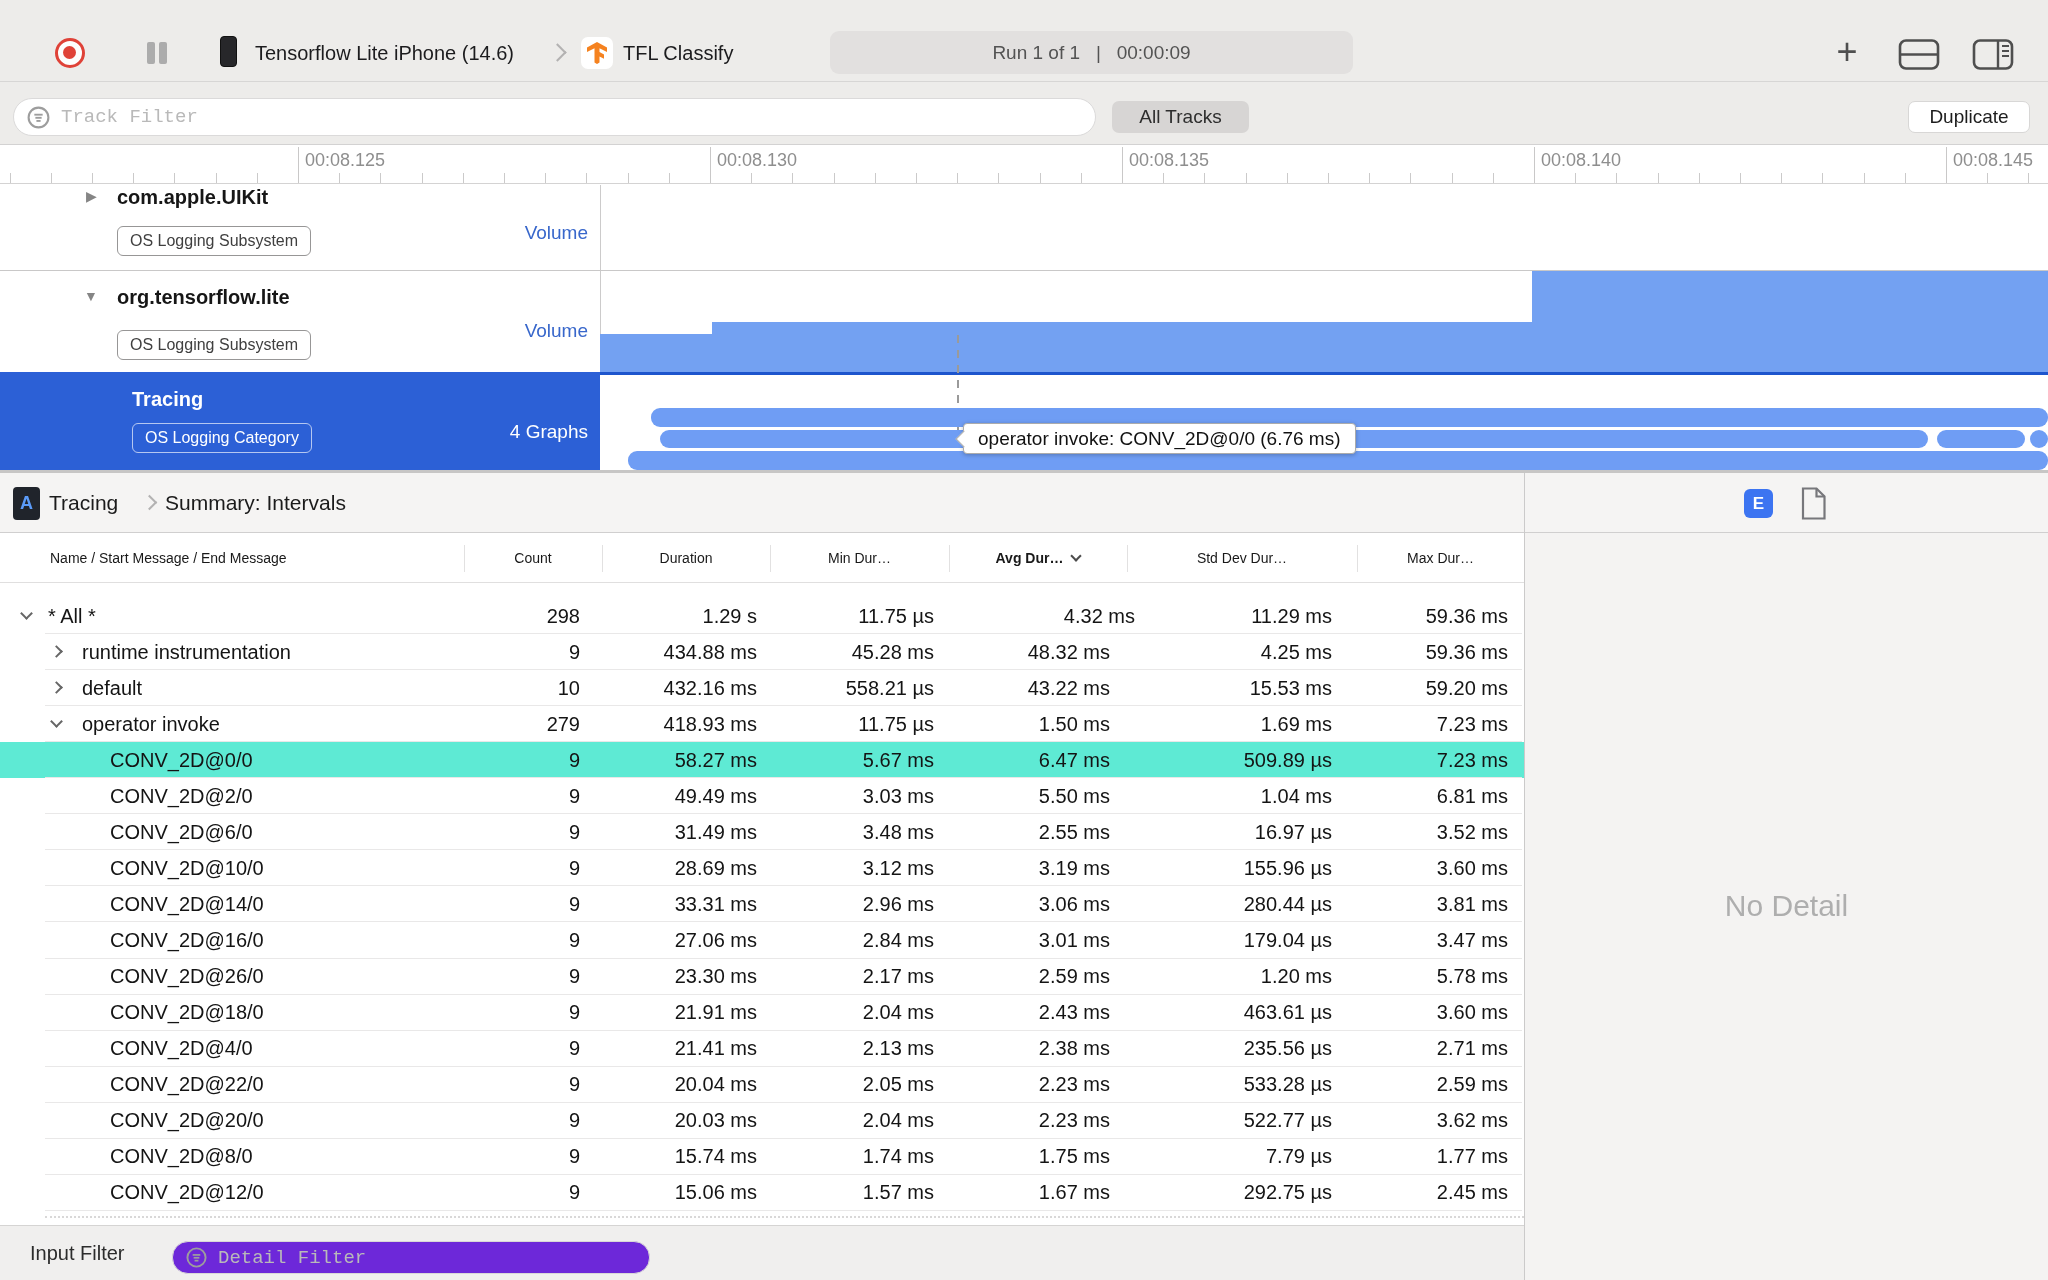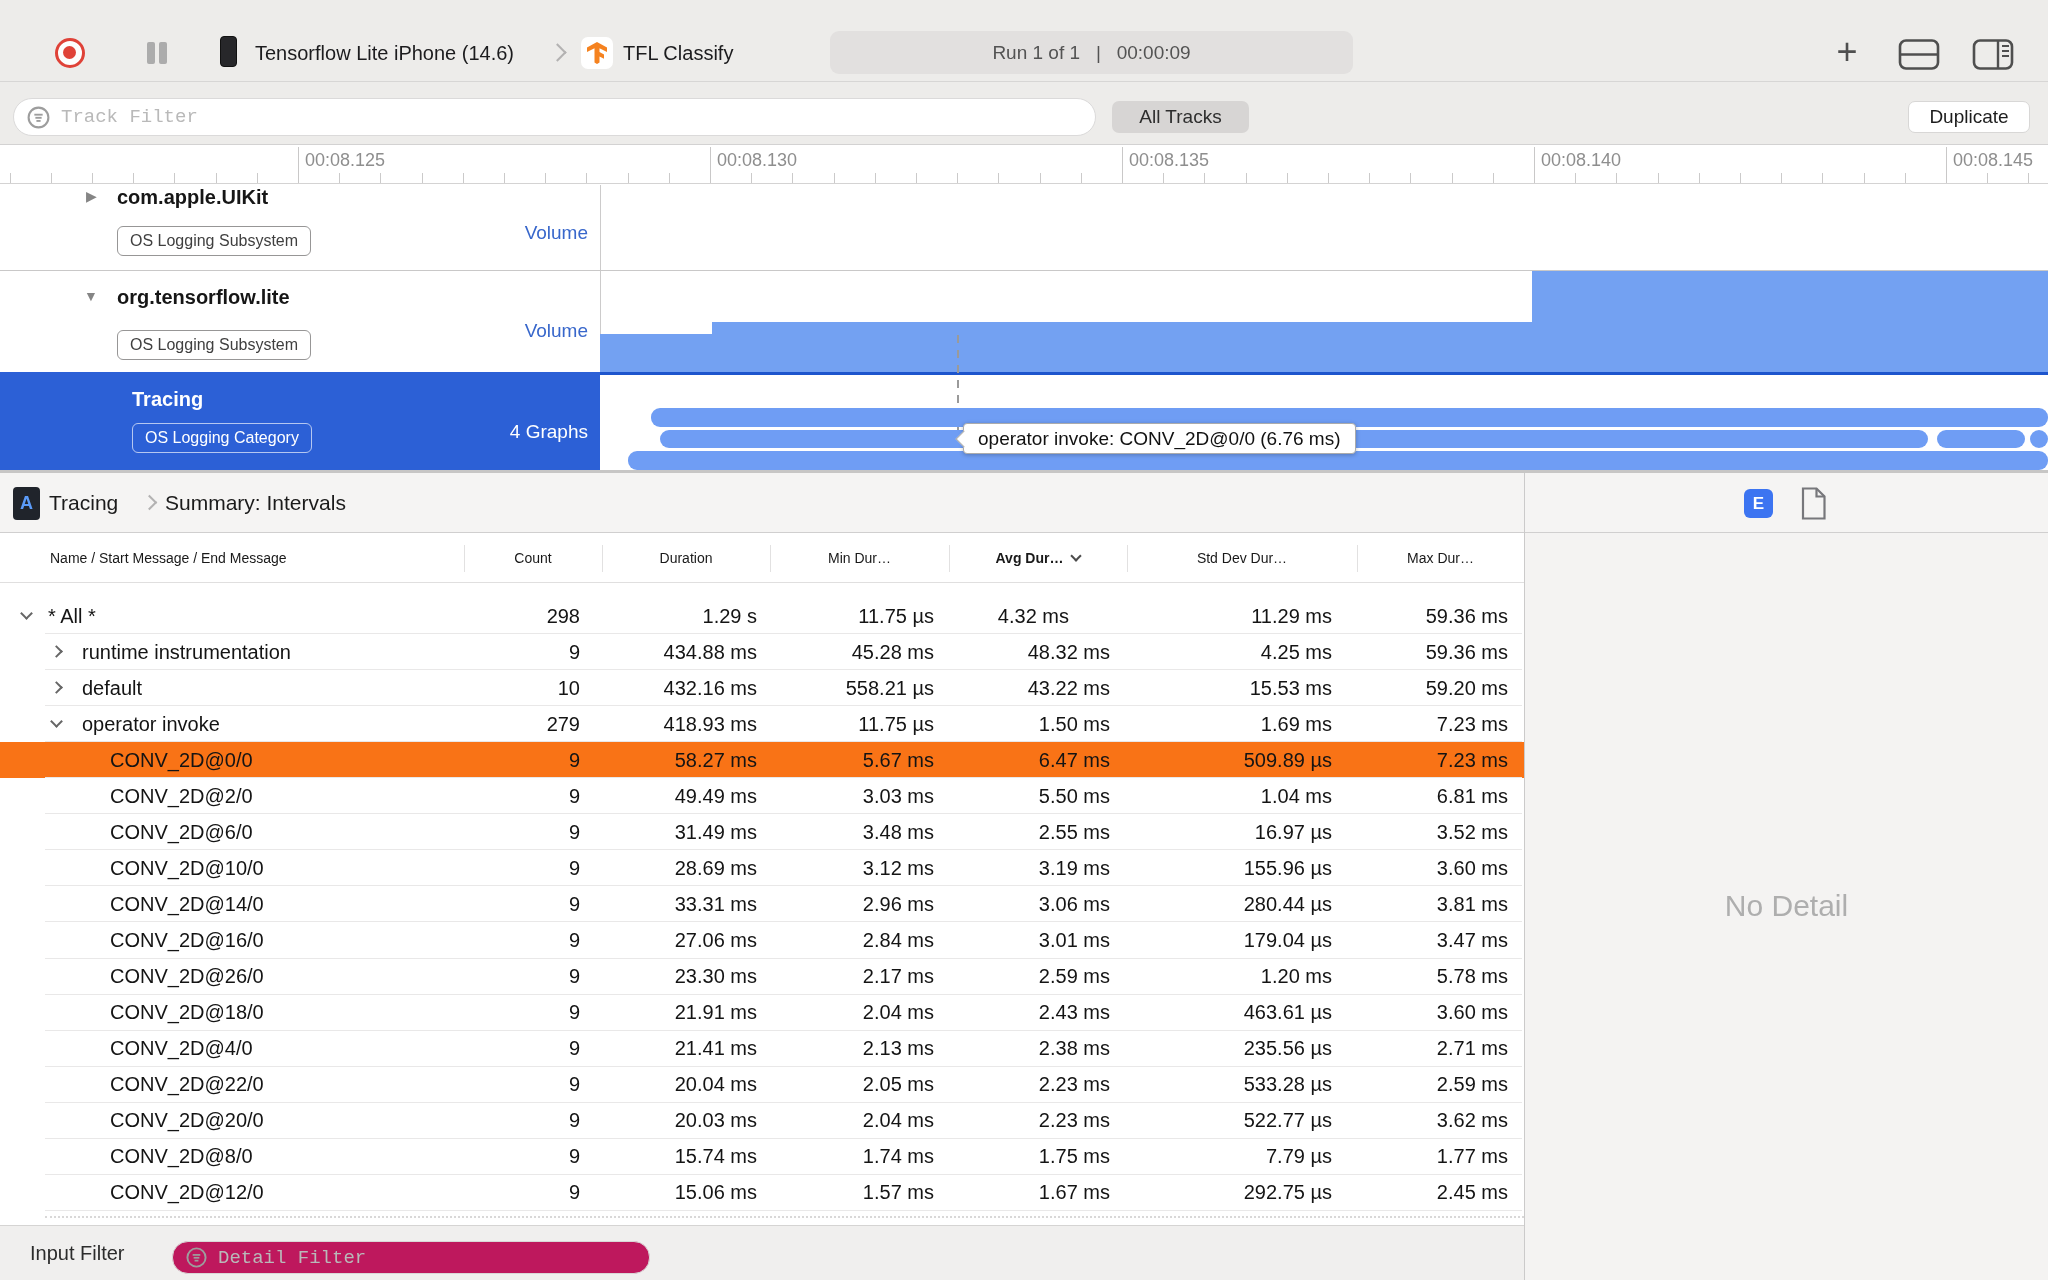--- a/index.html
+++ b/index.html
@@ -89,42 +89,42 @@
   
   #thead { left:0; top:533px; width:1524px; height:50px; background:#fff; border-bottom:1px solid #e0dfdf; }
   .hcell { position:absolute; top:0; height:50px; display:flex; align-items:center;
     justify-content:center; font-size:14px; color:#191919; }
   .hsep { position:absolute; top:12px; height:27px; width:1px; background:#e2e1e1; }
   .sort-chev { width:8px; height:8px; border-color:#4c4c4c; transform:rotate(45deg);
     margin-left:9px; margin-top:-4px; }
   #tbody { left:0; top:583px; width:1524px; height:642px; background:#fff; overflow:hidden; }
   .trow { position:absolute; left:0; width:1524px; height:36px; }
   .trow .sep { position:absolute; left:45px; right:2px; bottom:0; height:1px; background:#e9e8e8; }
-  .trow.sel { background:#f97316; }
+  .trow.sel { background:#5eead4; }
   .tcell { position:absolute; top:0; height:36px; display:flex; align-items:center;
     font-size:20px; color:#141414; }
   .num { justify-content:flex-end; }
   .rchev { position:absolute; width:9px; height:9px; border-right:2px solid #666;
     border-bottom:2px solid #666; top:13px; }
   .rchev.right { transform:rotate(-45deg); }
   .rchev.down  { transform:rotate(45deg); top:11px; }
   #dotted-line { left:45px; top:1216px; width:1479px; height:0;
     border-top:2px dotted #d9d8d8; }
 
   
   #detail-body { left:1525px; top:533px; width:523px; height:747px; background:#f4f3f2; }
   #no-detail { left:1525px; top:889px; width:523px; text-align:center;
     font-size:30px; color:#aeaeae; }
   #vdivider { left:1524px; top:473px; width:1px; height:807px; background:#cbcaca; }
 
   
   #bottom-bar { left:0; top:1225px; width:1524px; height:55px; background:#f0efee;
     border-top:1px solid #d5d4d3; }
   #input-filter-label { left:30px; top:1242px; font-size:20px; color:#2c2c2c; }
-  #detail-filter { left:172px; top:1241px; width:478px; height:33px; background:#be185d;
+  #detail-filter { left:172px; top:1241px; width:478px; height:33px; background:#6d28d9;
     border:1.5px solid #d9d8d7; border-radius:16px; display:flex; align-items:center; }
 </style>
 </head>
 <body>
 
 <div id="app">
 
   <div class="abs" id="chrome"></div>
   <div class="abs" id="chrome-split"></div>
 
@@ -304,21 +304,21 @@
     <div class="hsep" style="left:1127px"></div>
       <div class="hsep" style="left:1357px"></div>
   </div>
   <div class="abs" id="tbody">
       <div class="trow" style="top: 15px;">
         <div class="rchev down" style="left: 22px;"></div>
         <div class="tcell" style="left: 48px;">* All *</div>
         <div class="tcell num" style="left: 420px; width: 160px;">298</div>
         <div class="tcell num" style="left: 597px; width: 160px;">1.29 s</div>
         <div class="tcell num" style="left: 774px; width: 160px;">11.75 µs</div>
-        <div class="tcell num" style="left: 909px; width: 160px;">4.32 ms</div>
+        <div class="tcell num" style="left: 975px; width: 160px;">4.32 ms</div>
         <div class="tcell num" style="left: 1172px; width: 160px;">11.29 ms</div>
         <div class="tcell num" style="left: 1348px; width: 160px;">59.36 ms</div>
         <div class="sep"></div>
       </div>
       <div class="trow" style="top: 51.06px;">
         <div class="rchev right" style="left: 52px;"></div>
         <div class="tcell" style="left: 82px;">runtime instrumentation</div>
         <div class="tcell num" style="left: 420px; width: 160px;">9</div>
         <div class="tcell num" style="left: 597px; width: 160px;">434.88 ms</div>
         <div class="tcell num" style="left: 774px; width: 160px;">45.28 ms</div>

